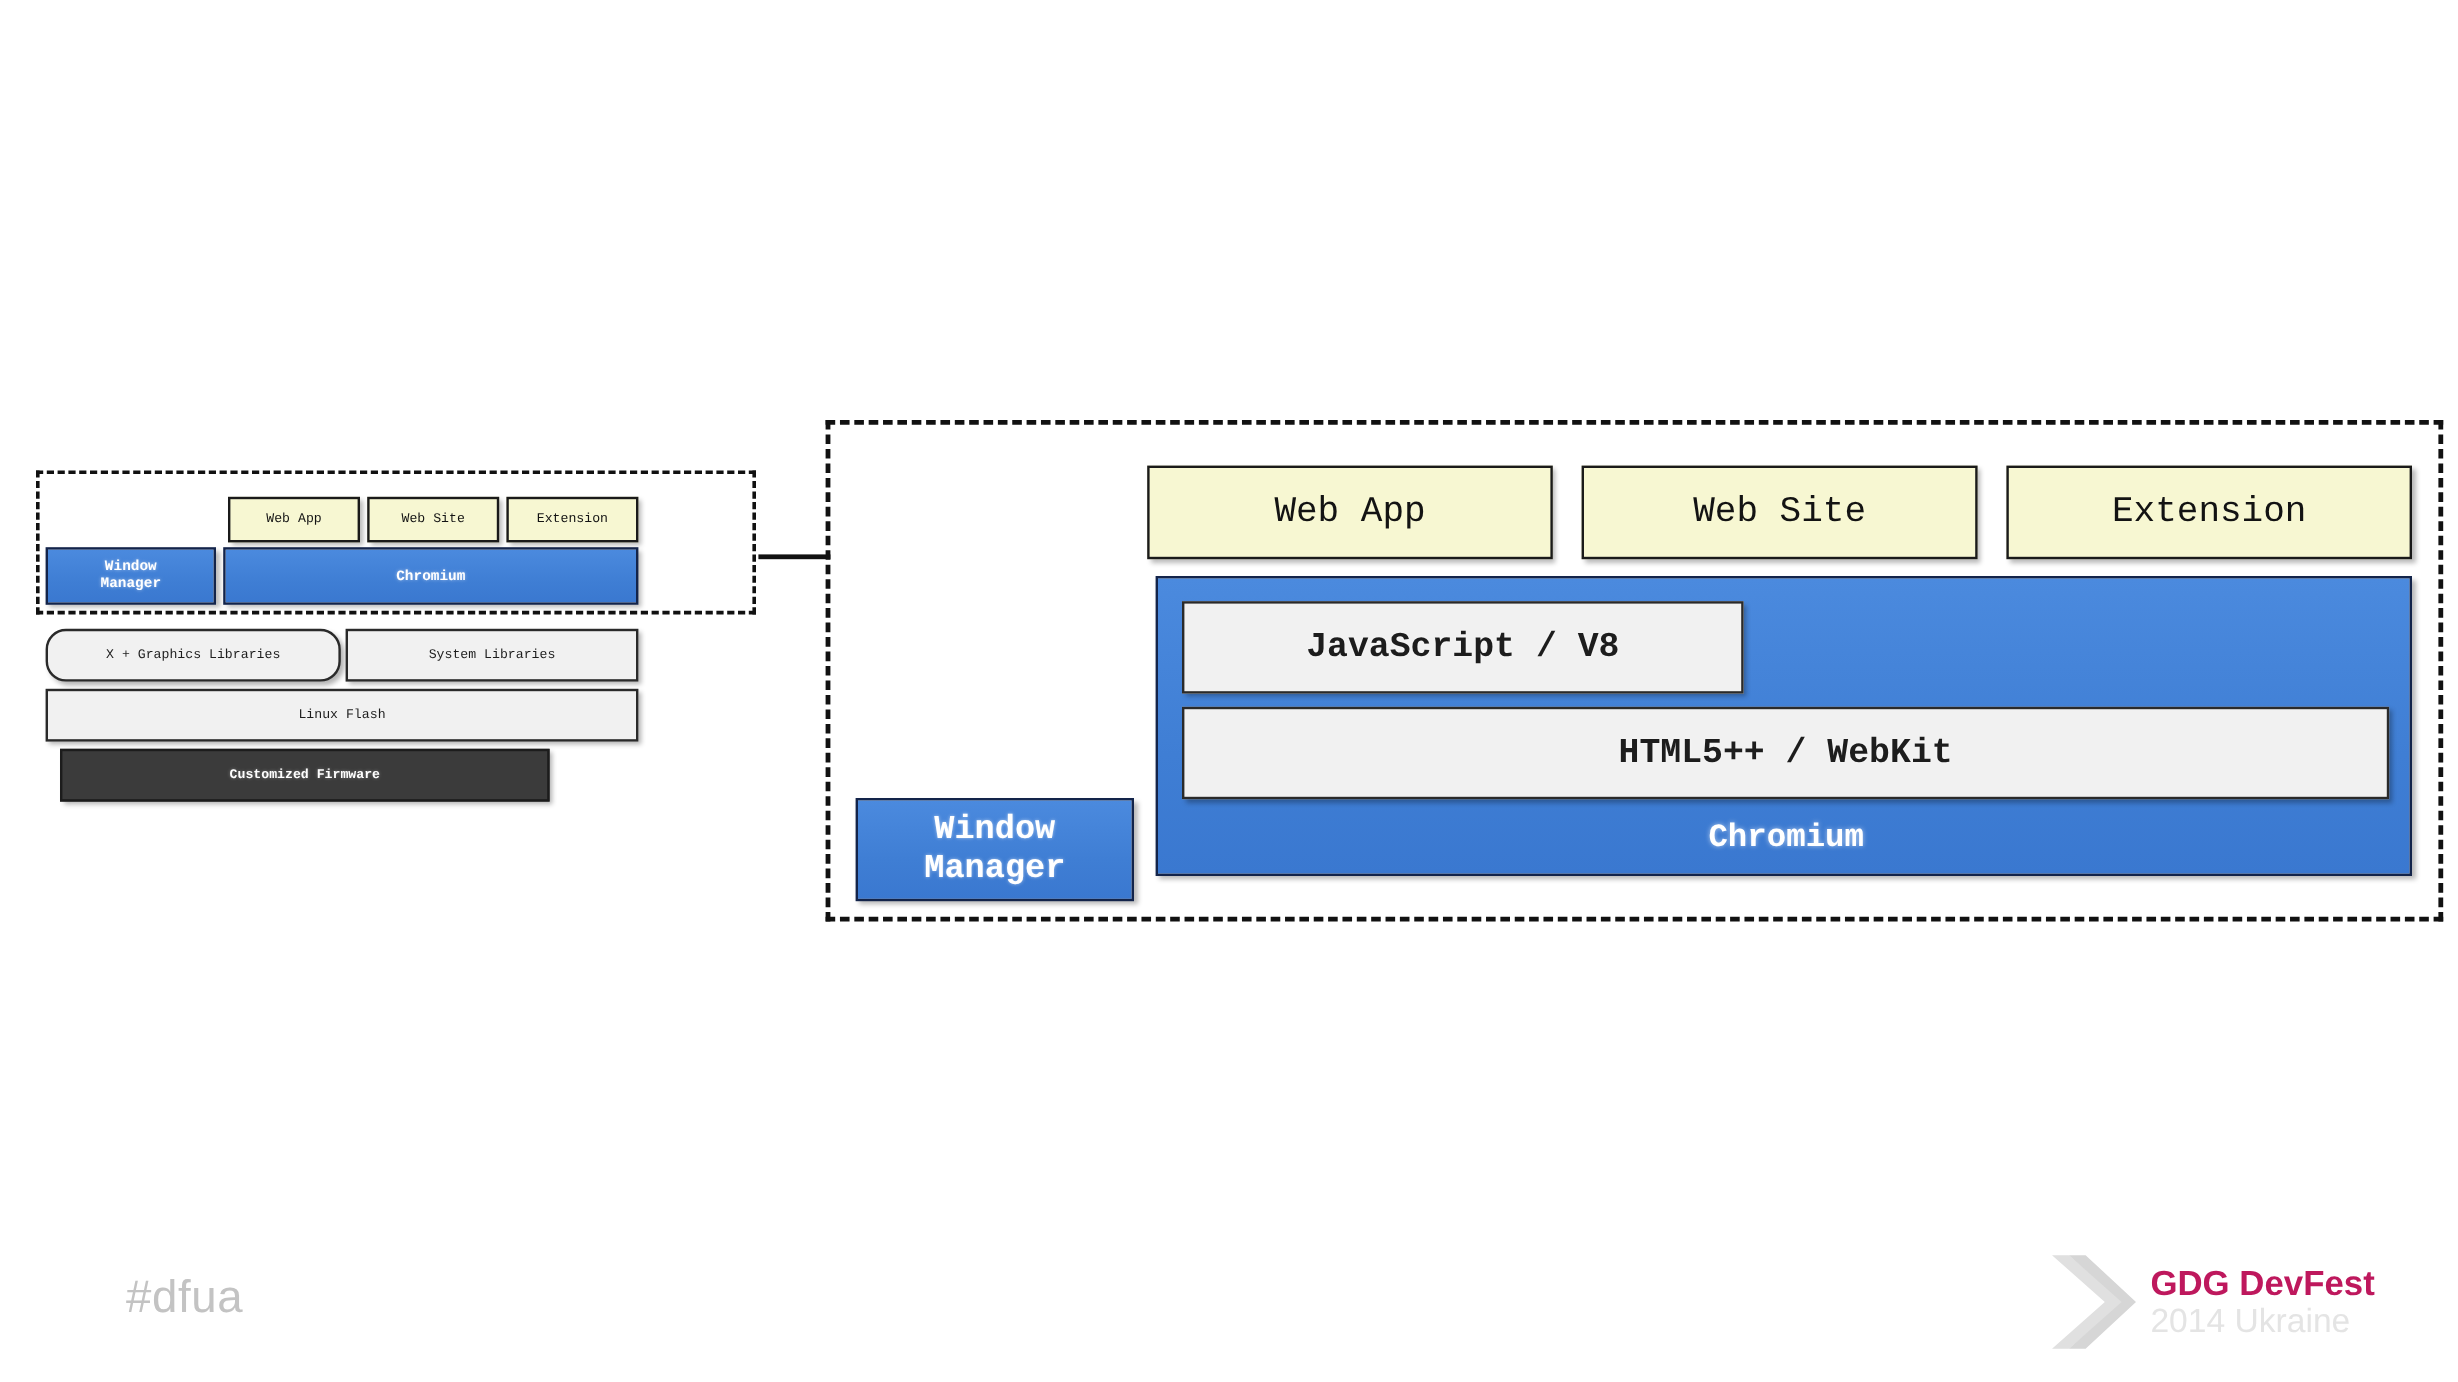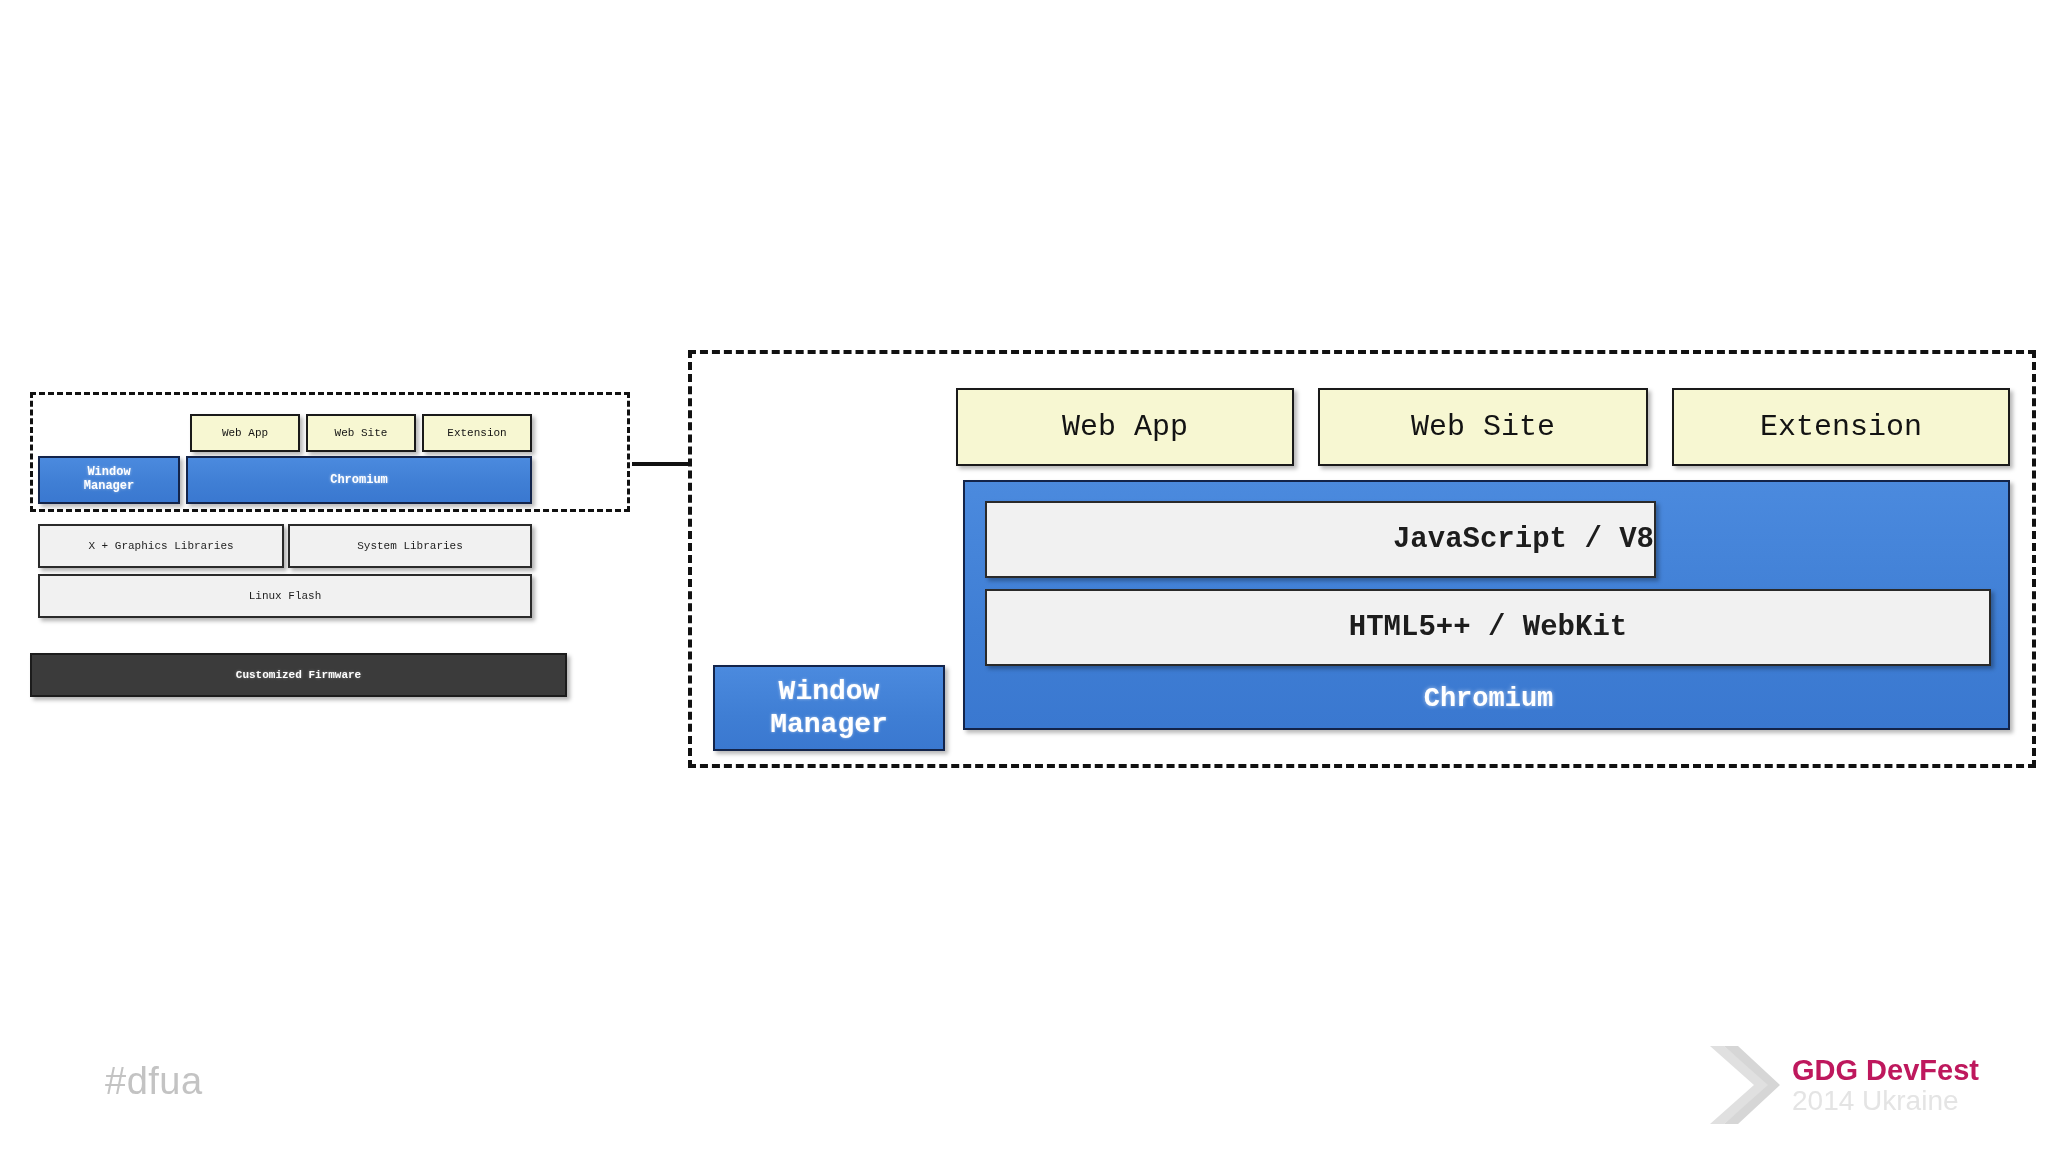--- a/index.html
+++ b/index.html
@@ -131,32 +131,32 @@
 
   <div class="abs node node-blue" style="left:8px; top:78px; width:142px; height:48px; flex-direction:column; font-size:12px; line-height:1.15;">
     <span>Window</span>
     <span>Manager</span>
   </div>
 
   <div class="abs node node-blue thumb-text" style="left:156px; top:78px; width:346px; height:48px;">
     <span>Chromium</span>
   </div>
 
-  <div class="abs node node-grey thumb-text-sm" style="left:8px; top:146px; width:246px; height:44px;">
+  <div class="abs node node-grey thumb-text-sm" style="left:8px; top:146px; width:246px; height:44px;border-radius:17px;">
     <span>X + Graphics Libraries</span>
   </div>
   <div class="abs node node-grey thumb-text-sm" style="left:258px; top:146px; width:244px; height:44px;">
     <span>System Libraries</span>
   </div>
 
   <div class="abs node node-grey thumb-text-sm" style="left:8px; top:196px; width:494px; height:44px;">
     <span>Linux Flash</span>
   </div>
 
-  <div class="abs node node-dark thumb-text-sm" style="left:0; top:246px; width:537px; height:44px;margin-top:29px;">
+  <div class="abs node node-dark thumb-text-sm" style="left:20px; top:246px; width:408px; height:44px;">
     <span>Customized Firmware</span>
   </div>
 
 </div>
 
 <div class="abs" id="connector-line" style="left:632px; top:462px; width:60px;"></div>
 
 <div class="abs" id="main-diagram">
 
   <div class="abs dashed-frame" id="main-dashed"></div>
@@ -166,21 +166,21 @@
   </div>
   <div class="abs node node-yellow main-yellow-text" style="left:630px; top:38px; width:330px; height:78px;">
     <span>Web Site</span>
   </div>
   <div class="abs node node-yellow main-yellow-text" style="left:984px; top:38px; width:338px; height:78px;">
     <span>Extension</span>
   </div>
 
   <div class="abs node-blue" style="left:275px; top:130px; width:1047px; height:250px; display:block;">
 
-    <div class="abs node node-grey main-grey-text" style="left:20px; top:19px; width:671px; height:77px;justify-content:flex-end;">
+    <div class="abs node node-grey main-grey-text" style="left:20px; top:19px; width:468px; height:77px;">
       <span>JavaScript / V8</span>
     </div>
 
 
     <div class="abs node node-grey main-grey-text" style="left:20px; top:107px; width:1006px; height:77px;">
       <span>HTML5++ / WebKit</span>
     </div>
 
     <div class="abs node main-blue-label" style="left:0px; top:188px; width:1047px; height:58px; color:#ffffff; font-weight:bold; text-shadow:0 0 4px rgba(255,255,255,0.6);">
       <span>Chromium</span>

